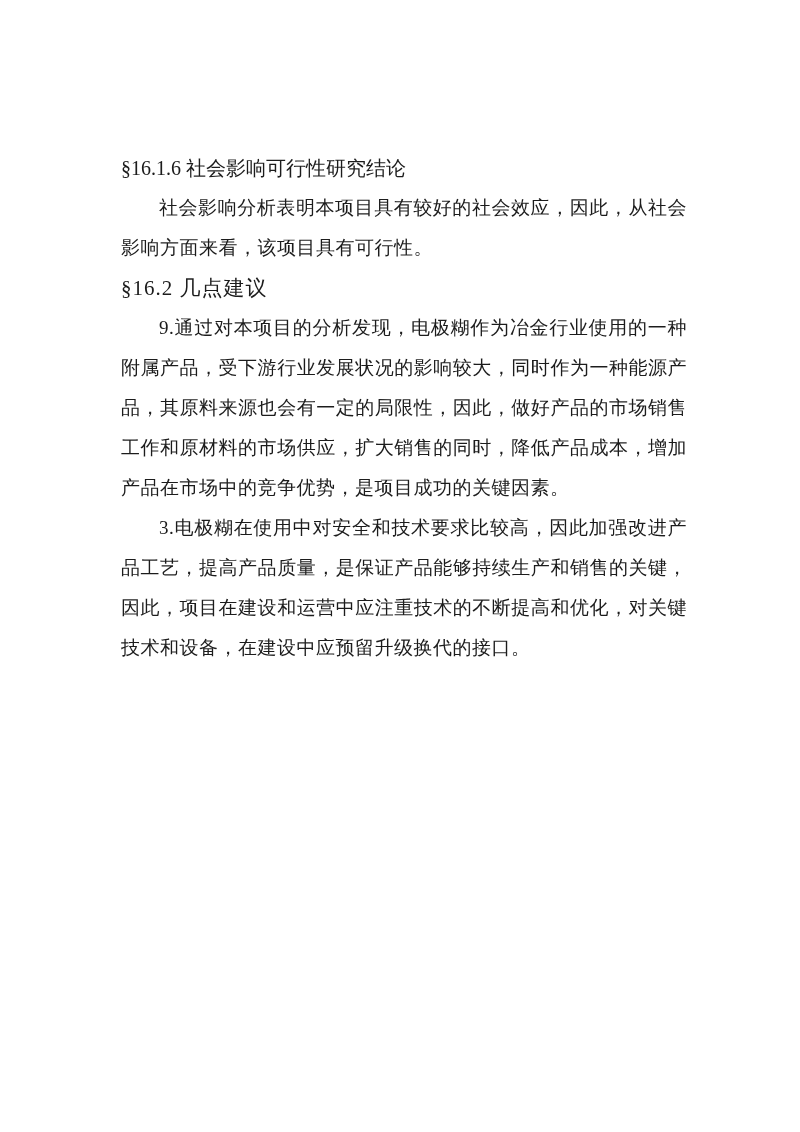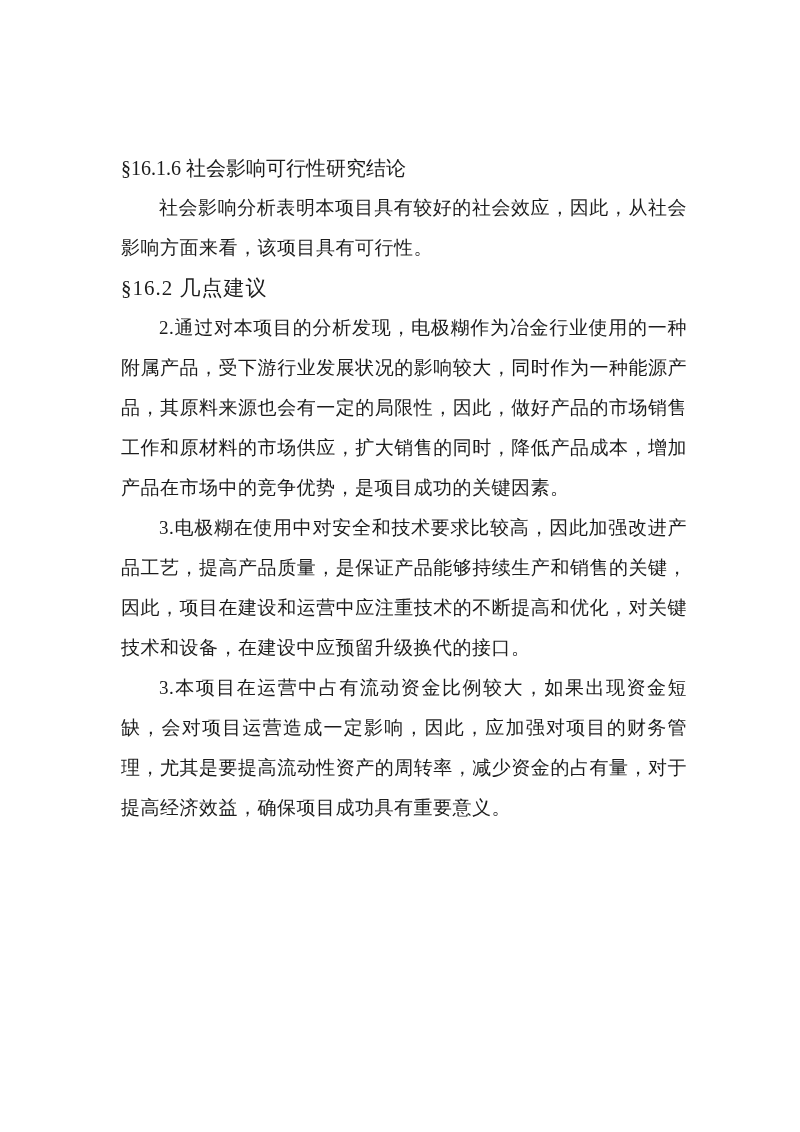--- a/index.html
+++ b/index.html
@@ -53,21 +53,20 @@
 
 <div class="page">
   <div class="content">
 
     <h3 class="heading-sub">§16.1.6 社会影响可行性研究结论</h3>
 
     <p class="para">社会影响分析表明本项目具有较好的社会效应，因此，从社会影响方面来看，该项目具有可行性。</p>
 
     <h2 class="heading-main">§16.2 几点建议</h2>
 
-    <p class="para">2.通过对本项目的分析发现，电极糊作为冶金行业使用的一种附属产品，受下游行业发展状况的影响较大，同时作为一种能源产品，其原料来源也会有一定的局限性，因此，做好产品的市场销售工作和原材料的市场供应，扩大销售的同时，降低产品成本，增加产品在市场中的竞争优势，是项目成功的关键因素。</p>
+    <p class="para">9.通过对本项目的分析发现，电极糊作为冶金行业使用的一种附属产品，受下游行业发展状况的影响较大，同时作为一种能源产品，其原料来源也会有一定的局限性，因此，做好产品的市场销售工作和原材料的市场供应，扩大销售的同时，降低产品成本，增加产品在市场中的竞争优势，是项目成功的关键因素。</p>
 
     <p class="para">3.电极糊在使用中对安全和技术要求比较高，因此加强改进产品工艺，提高产品质量，是保证产品能够持续生产和销售的关键，因此，项目在建设和运营中应注重技术的不断提高和优化，对关键技术和设备，在建设中应预留升级换代的接口。</p>
 
-    <p class="para">3.本项目在运营中占有流动资金比例较大，如果出现资金短缺，会对项目运营造成一定影响，因此，应加强对项目的财务管理，尤其是要提高流动性资产的周转率，减少资金的占有量，对于提高经济效益，确保项目成功具有重要意义。</p>
 
 
   </div>
 </div>
 
 </body></html>

